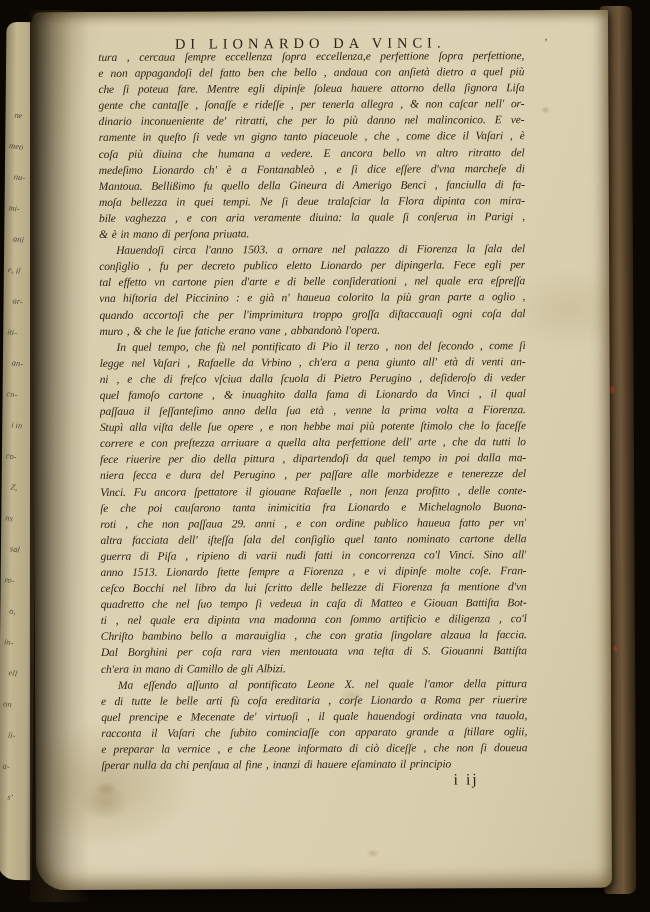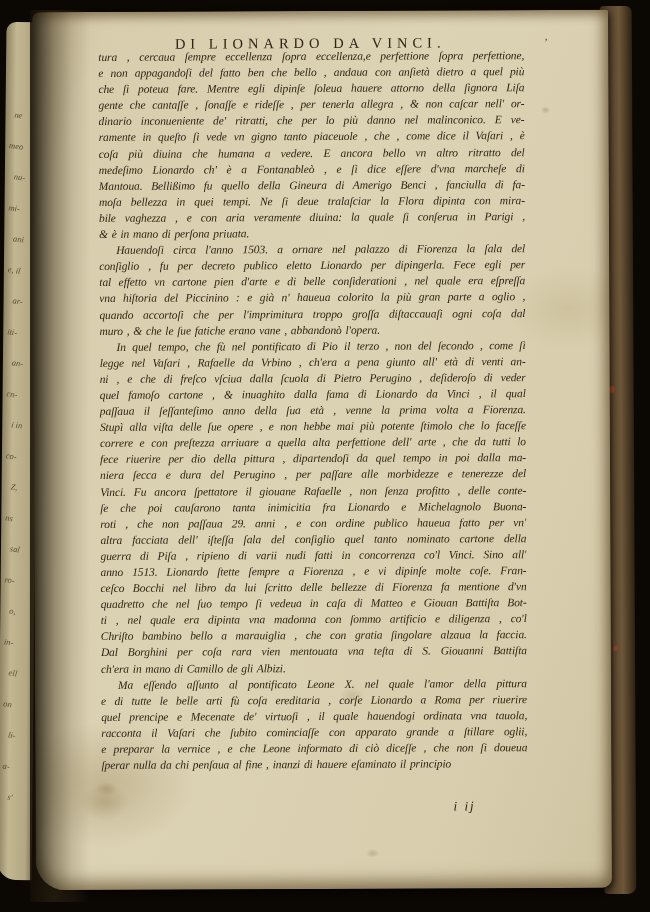--- a/index.html
+++ b/index.html
@@ -106,22 +106,22 @@
     word-spacing:1px;
   }
   .text-line.para-end{
     text-align-last:left;
   }
   .text-line.indent{
     text-indent:17px;
   }
 
   .signature{
-    position:absolute;left:418px;top:788px;
-    font-style:italic;font-size:13px;color:var(--ink);
+    position:absolute;left:418px;top:760px;
+    font-size:16px;color:var(--ink);
     letter-spacing:2px;
   }
 </style>
 </head>
 <body>
 
 <div class="photo">
 
   <div class="facing-page" id="facing">
       <span class="gutter-frag" style="top: 88px; left: 9px;">ne</span>

